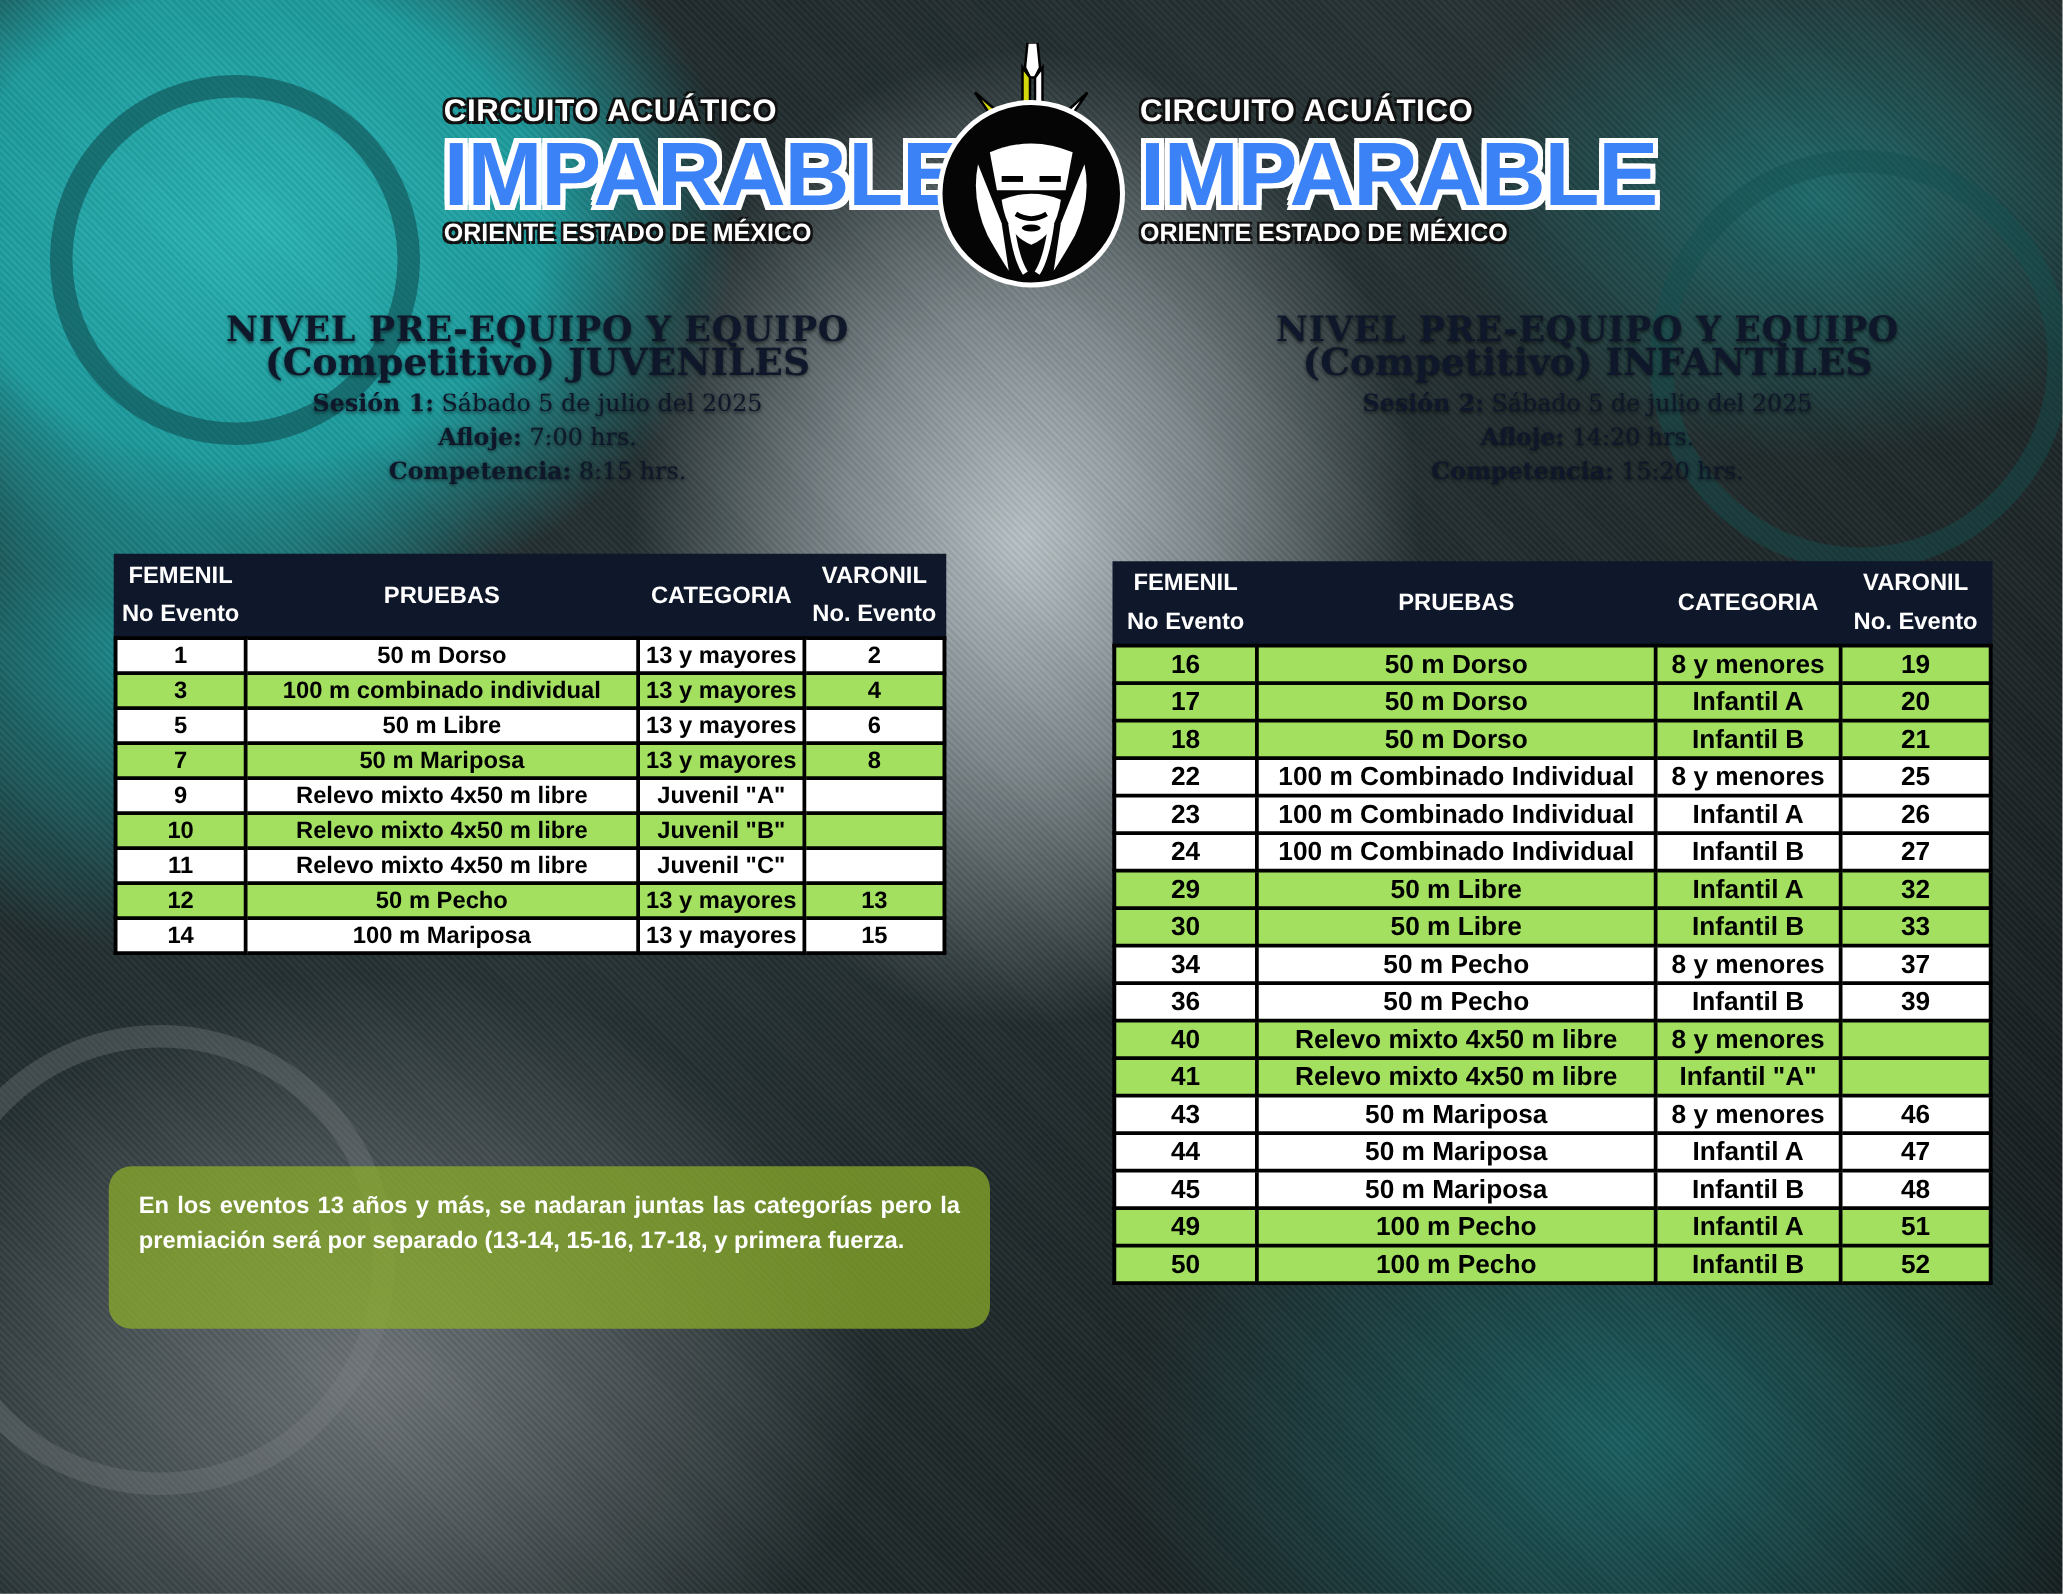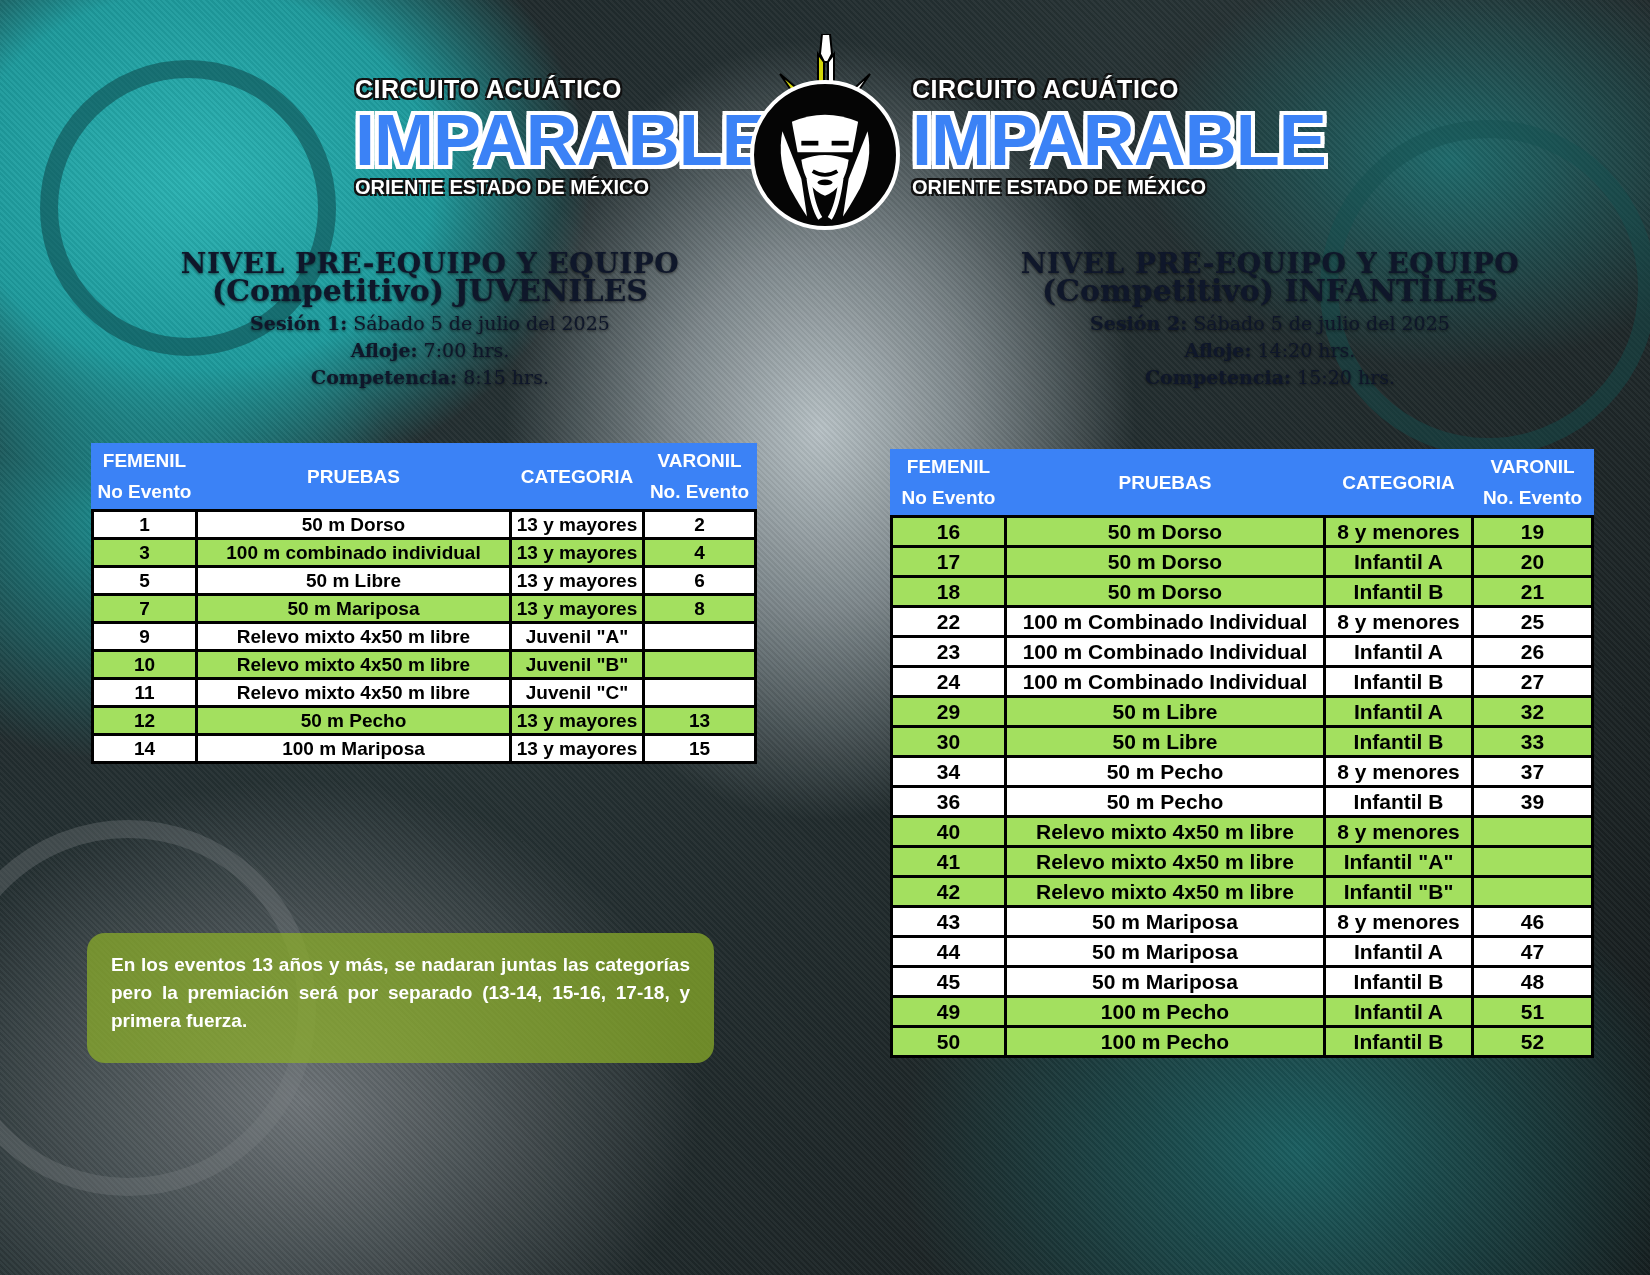--- a/index.html
+++ b/index.html
@@ -41,33 +41,33 @@
   .session { position:absolute; text-align:center; color:#0f172a; font-family:"DejaVu Serif", serif;
     text-shadow:0 1px 3px rgba(0,0,0,0.6); }
   .session .h1 { font-size:28px; font-weight:bold; line-height:28px; letter-spacing:0.5px; }
   .session .h2 { font-size:30px; font-weight:bold; line-height:26px; }
   .session .info { margin-top:6px; font-size:19px; line-height:27px; }
   .session .info b { font-weight:bold; }
   .session-left { left:150px; top:250px; width:560px; }
   .session-right { left:990px; top:250px; width:560px; }
 
   
-  table.events { position:absolute; border-collapse:collapse; background:#3b82f6;
+  table.events { position:absolute; border-collapse:collapse; background:#0f172a;
     font-family:"Liberation Sans", sans-serif; font-weight:bold; }
   table.events th { color:#fff; font-size:19px; font-weight:bold; text-align:center; line-height:31px; padding:2px 4px; }
   table.events td { text-align:center; border:3px solid #000; color:#000; padding:0 4px; white-space:nowrap; }
   table.events tr.white td { background:#ffffff; }
   table.events tr.green td { background:#a3e05f; }
   .t-left { left:91px; top:443px; width:666px; }
   .t-left td { font-size:19px; height:25px; }
   .t-right { left:890px; top:449px; width:704px; }
   .t-right td { font-size:21px; height:27px; }
 
   
-  .note { position:absolute; left:87px; top:933px; width:627px; height:130px; box-sizing:border-box;
+  .note { position:absolute; left:87px; top:933px; width:705px; height:130px; box-sizing:border-box;
     background:rgba(140,175,40,0.72); border-radius:18px; color:#fff; font-weight:bold;
     font-size:19px; line-height:28px; padding:18px 24px; text-align:justify; }
 </style>
 </head>
 <body>
 
 <div class="texture"></div>
 <div class="swirl" style="left:40px;top:60px;width:260px;height:260px;"></div>
 <div class="swirl" style="left:-60px;top:820px;width:340px;height:340px;border-color:rgba(120,125,128,0.35);"></div>
 <div class="swirl" style="left:1320px;top:120px;width:300px;height:300px;border-color:rgba(20,80,80,0.45);"></div>
@@ -297,26 +297,20 @@
         <td>Relevo mixto 4x50 m libre</td>
         <td>8 y menores</td>
         <td></td>
       </tr>
       <tr class="green">
         <td>41</td>
         <td>Relevo mixto 4x50 m libre</td>
         <td>Infantil "A"</td>
         <td></td>
       </tr>
-      <tr class="green">
-        <td>42</td>
-        <td>Relevo mixto 4x50 m libre</td>
-        <td>Infantil "B"</td>
-        <td></td>
-      </tr>
       <tr class="white">
         <td>43</td>
         <td>50 m Mariposa</td>
         <td>8 y menores</td>
         <td>46</td>
       </tr>
       <tr class="white">
         <td>44</td>
         <td>50 m Mariposa</td>
         <td>Infantil A</td>

